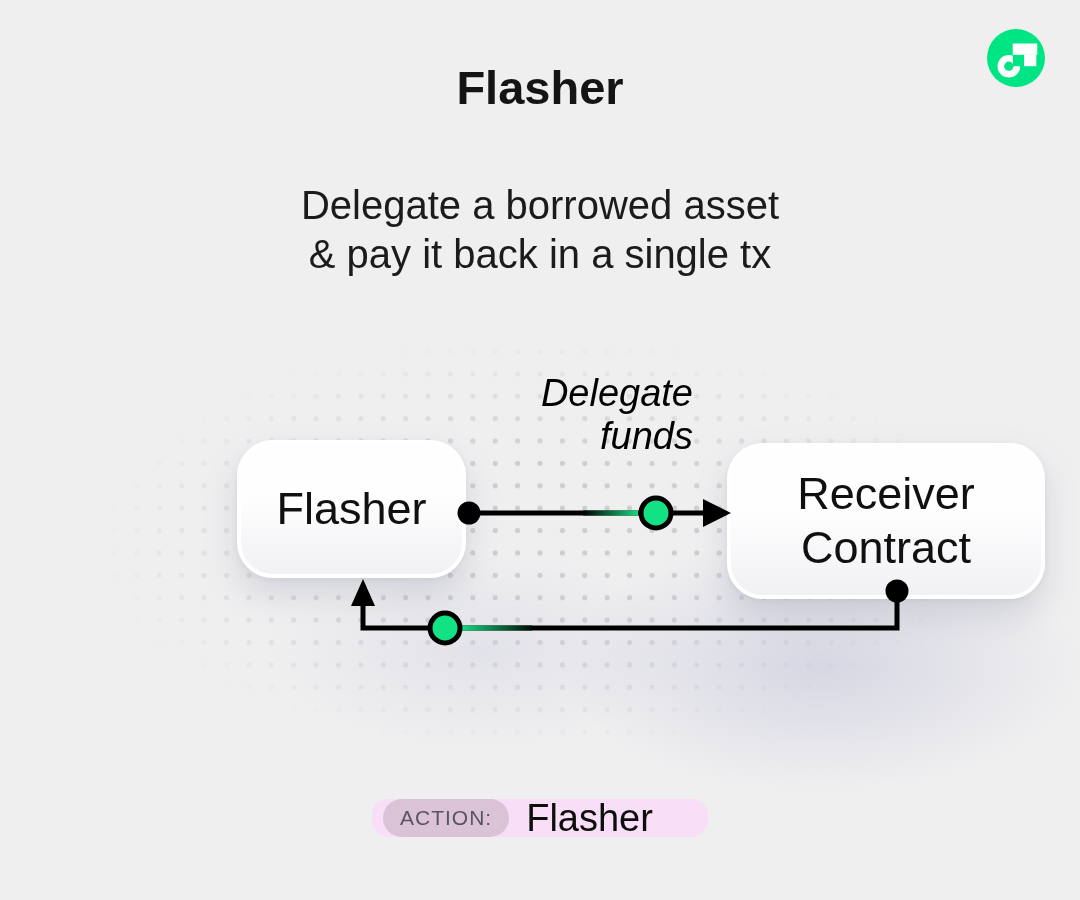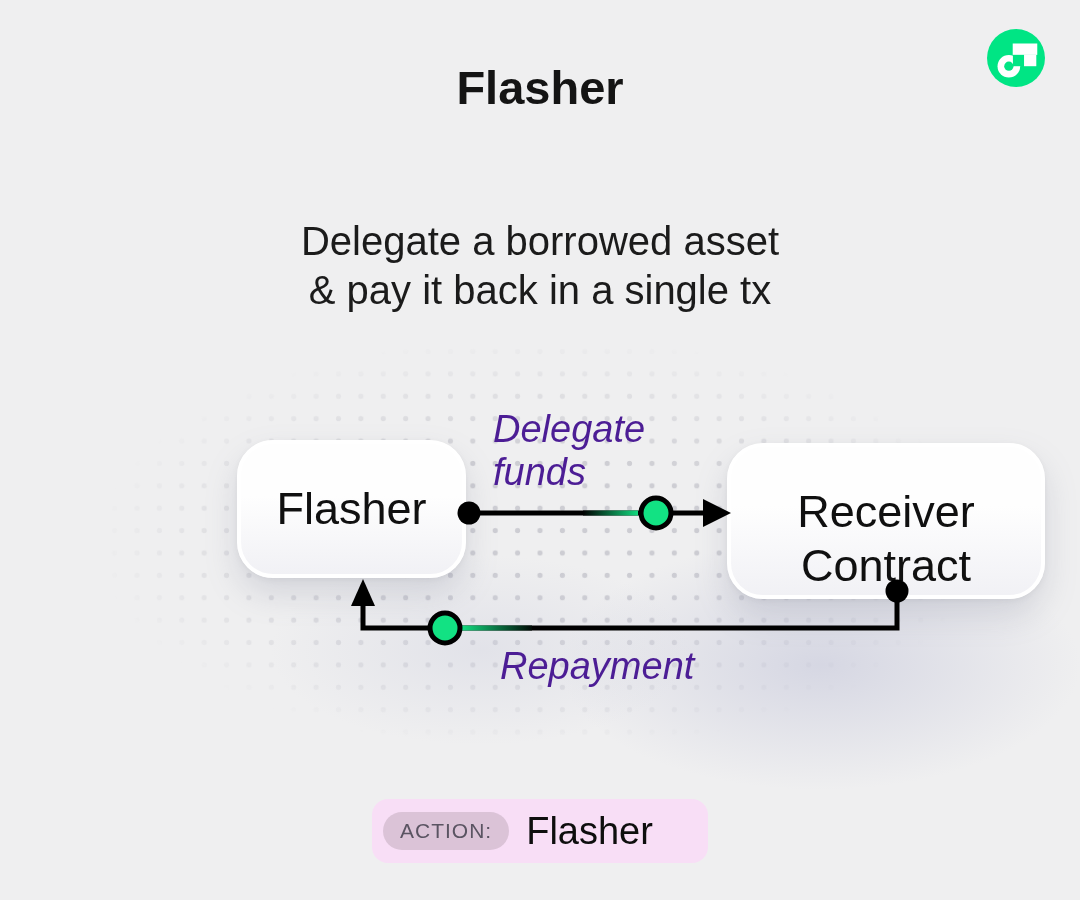--- a/index.html
+++ b/index.html
@@ -9,21 +9,21 @@
     --badge-bg:#f8def6;
     --pill-bg:#dbc3d7;
     --pill-text:#5a5462;
     --text:#141414;
   }
   *{margin:0;padding:0;box-sizing:border-box;}
   html,body{width:1080px;height:900px;overflow:hidden;}
   body{font-family:"Liberation Sans","DejaVu Sans",sans-serif;background:var(--page-bg);}
   .page{position:relative;width:1080px;height:900px;background:var(--page-bg);}
 
-  .pre{white-space:pre-line;margin-top:36px;}
+  .pre{white-space:pre-line;}
 
   .title{
     position:absolute;left:0;top:60px;width:100%;
     text-align:center;font-size:47px;font-weight:700;color:var(--text);
     letter-spacing:0;
   }
   .logo{position:absolute;left:987px;top:29px;width:58px;height:58px;}
   .logo svg{display:block;width:100%;height:100%;}
   .logo-bg{fill:var(--logo-green);}
 
@@ -54,31 +54,31 @@
     display:flex;align-items:center;justify-content:center;
     border-radius:36px;border:4px solid #ffffff;
     background:linear-gradient(180deg,#fefefe 40%,#f1f1f5 100%);
     box-shadow:0 16px 32px rgba(120,122,145,.22),0 2px 6px rgba(0,0,0,.05);
     color:#101010;font-size:45px;font-weight:400;text-align:center;
   }
   .flasher-node{left:237px;top:440px;width:229px;height:138px;}
   .receiver-node{left:727px;top:443px;width:318px;height:156px;line-height:54px;}
 
   .flow-label{
-    position:absolute;z-index:4;text-align:left;
-    font-style:italic;font-size:38px;line-height:44px;color:#4c1d95;
+    position:absolute;z-index:4;text-align:right;
+    font-style:italic;font-size:38px;line-height:44px;color:#000000;
   }
   .call-label{left:35px;top:475px;width:200px;}
   .delegate-label{left:493px;top:372px;width:200px;line-height:43px;}
   .repayment-label{left:500px;top:644px;width:200px;}
 
   .connectors{position:absolute;left:0;top:0;z-index:3;pointer-events:none;}
 
   .action-bar{
-    position:absolute;left:372px;top:799px;width:336px;height:64px;z-index:2;
+    position:absolute;left:372px;top:799px;width:336px;height:38px;z-index:2;
     background:var(--badge-bg);border-radius:16px;
     display:flex;align-items:center;padding-left:11px;
   }
   .action-pill{
     display:flex;align-items:center;height:38px;padding:0 17px;
     background:var(--pill-bg);border-radius:19px;
     font-size:21px;letter-spacing:1px;color:var(--pill-text);font-weight:400;
   }
   .action-value{margin-left:17px;font-size:38px;color:#0e0e0e;}
 </style>
@@ -111,21 +111,20 @@
     <span>Flasher</span>
   </div>
 
   <div class="node receiver-node">
     <span class="pre">Receiver
 Contract</span>
   </div>
 
   <div class="flow-label delegate-label pre">Delegate
 funds</div>
-  <div class="flow-label repayment-label">Repayment</div>
 
   <svg class="connectors" width="1080" height="900">
     <defs>
       <linearGradient id="blackToGreen" gradientUnits="userSpaceOnUse" x1="583" y1="513" x2="640" y2="513">
         <stop offset="0" stop-color="#000000"></stop>
         <stop offset="1" stop-color="#12e283"></stop>
       </linearGradient>
       <linearGradient id="greenToBlack" gradientUnits="userSpaceOnUse" x1="460" y1="628" x2="535" y2="628">
         <stop offset="0" stop-color="#12e283"></stop>
         <stop offset="1" stop-color="#000000"></stop>

